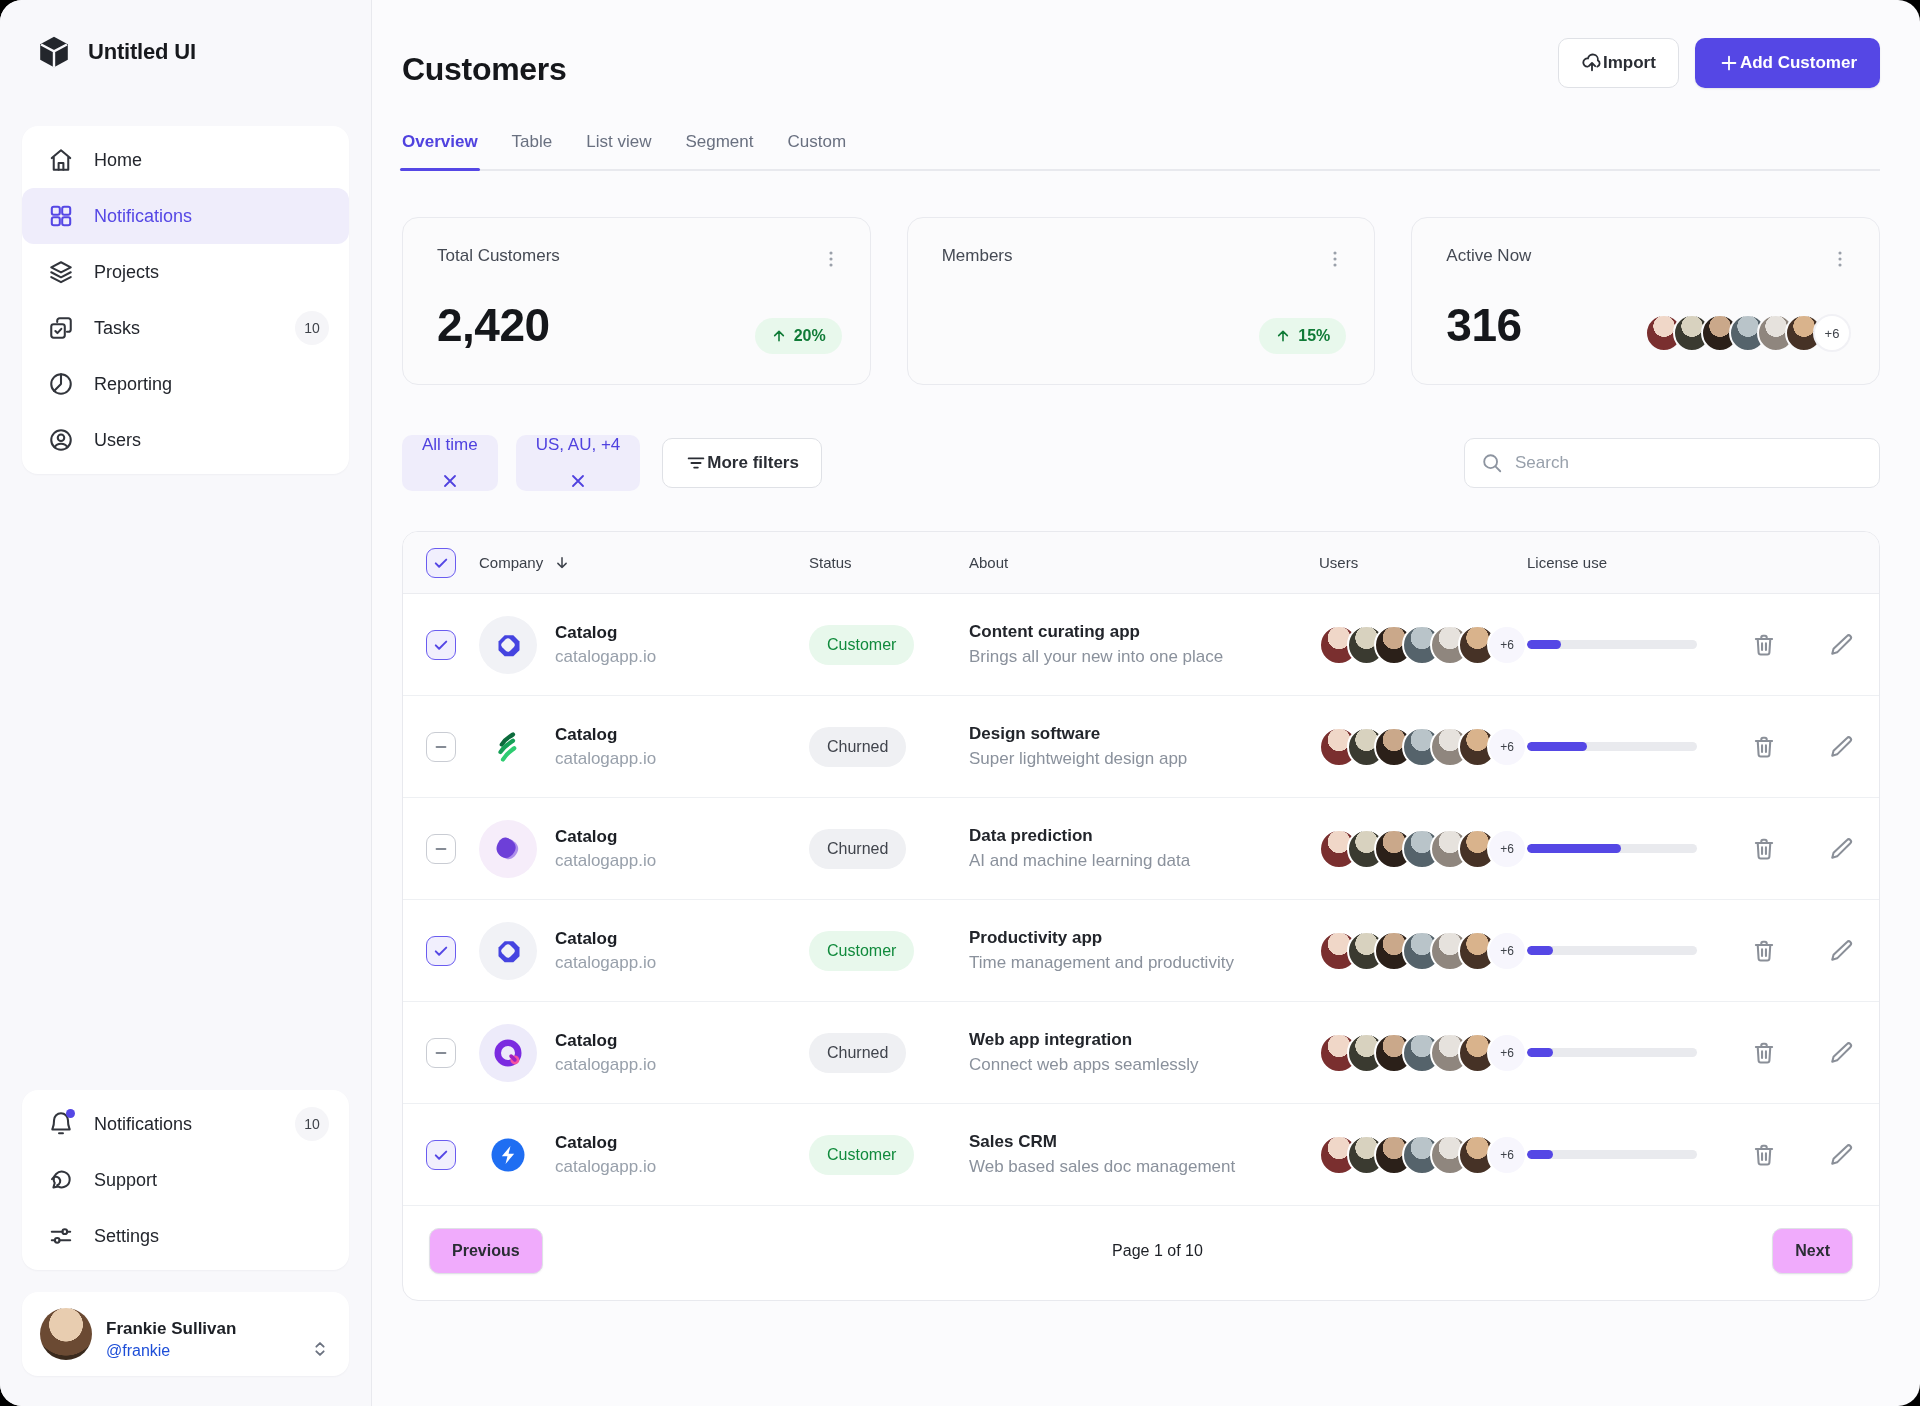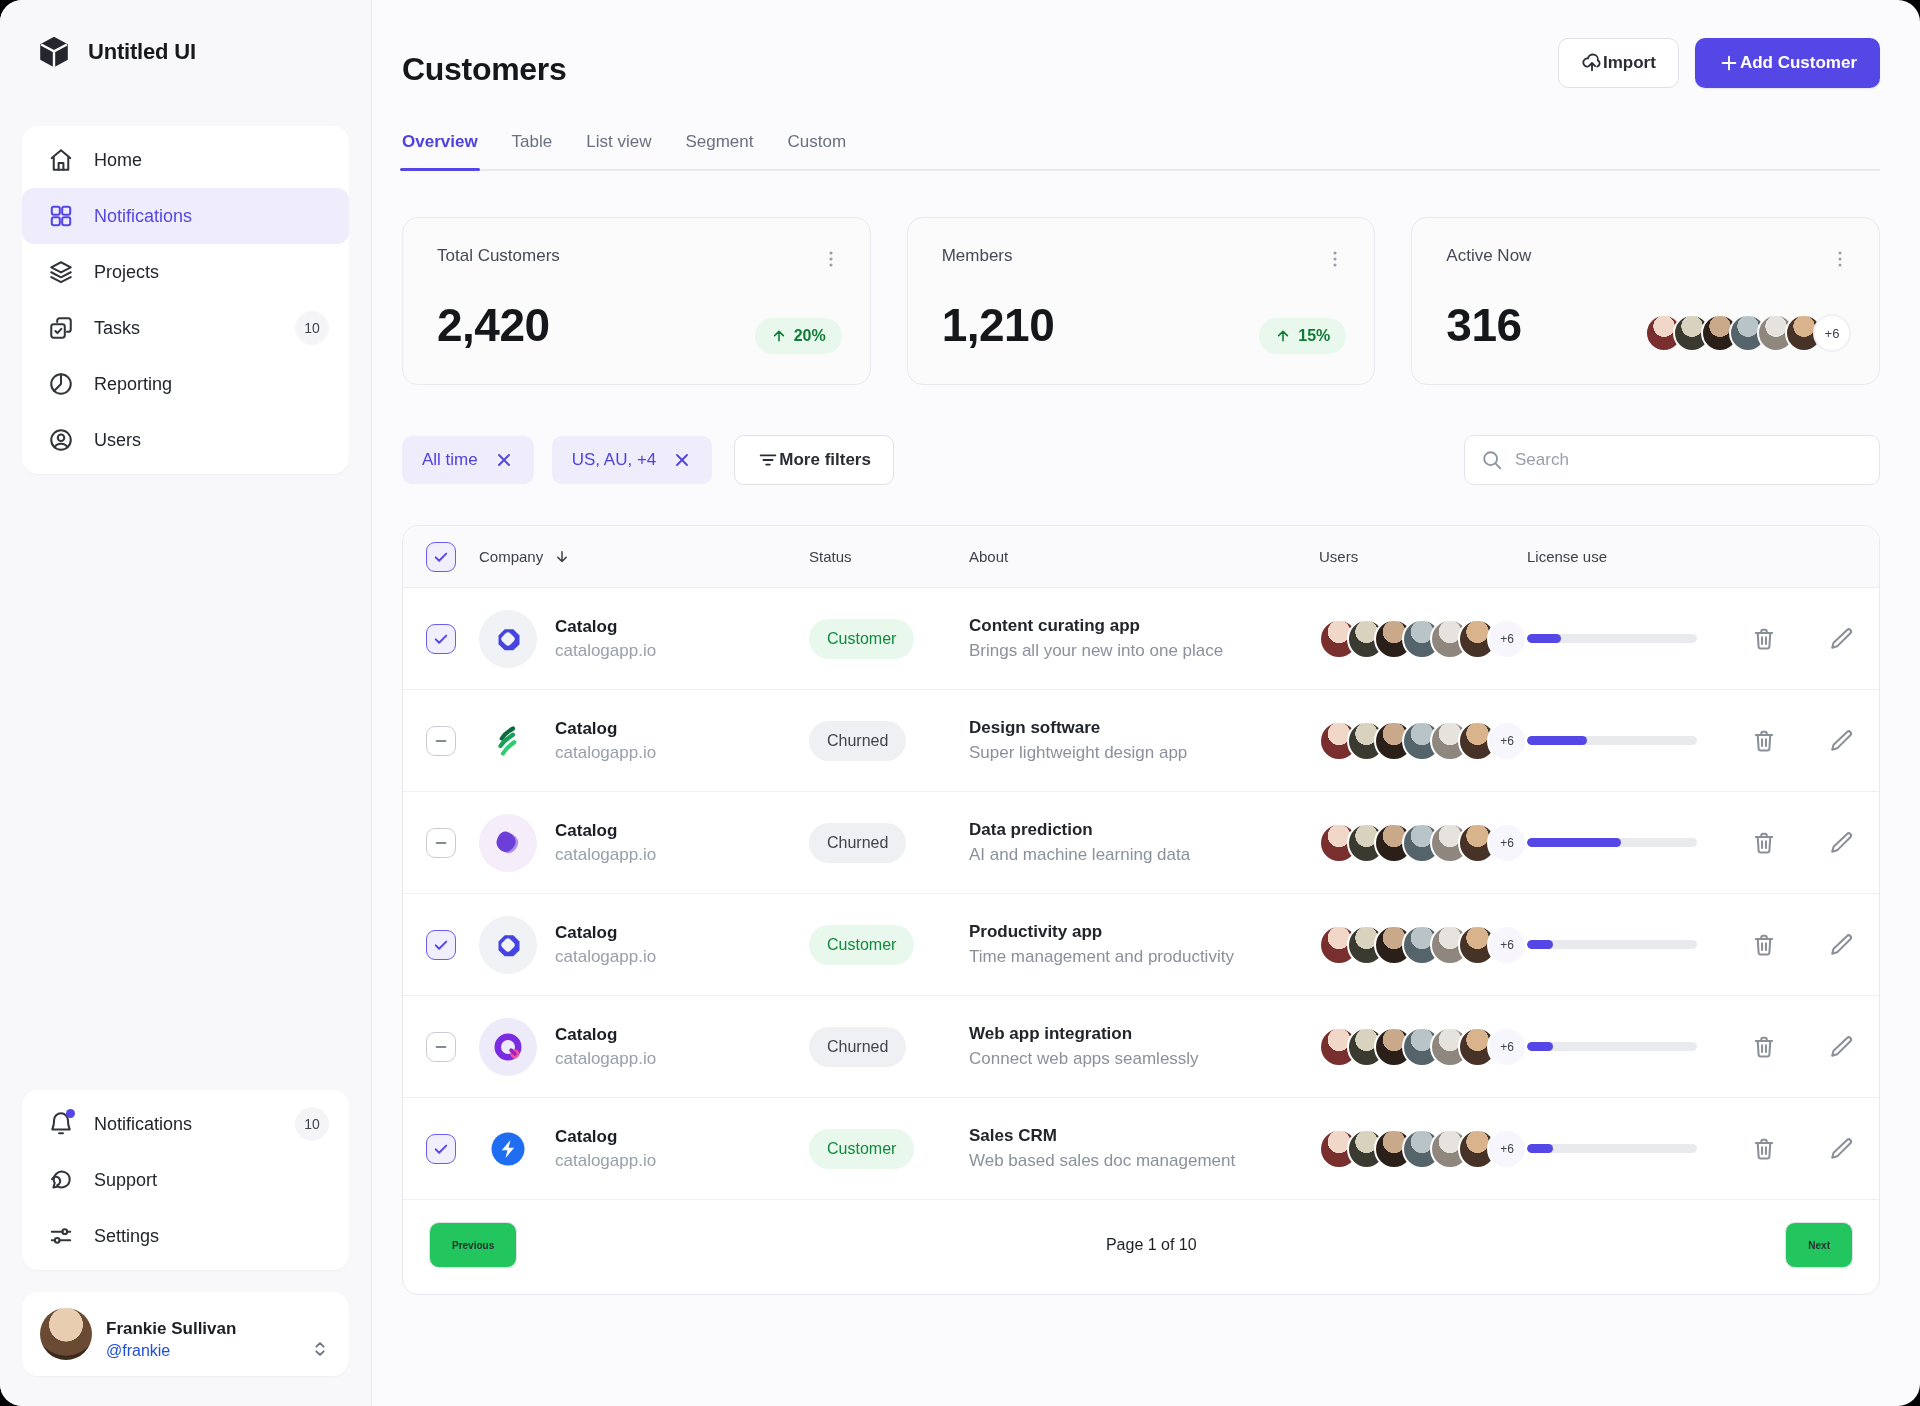--- a/index.html
+++ b/index.html
@@ -46,21 +46,21 @@
   .stat-label { font-size:17px; color:#454a54; }
   .kebab { position:absolute; top:26px; right:24px; color:#9aa0aa; cursor:pointer; padding:4px; }
   .stat-value { font-size:46px; font-weight:bold; color:#15171b; margin-top:32px; letter-spacing:-0.5px; }
   .stat-trend { position:absolute; right:28px; bottom:30px; display:flex; align-items:center; gap:7px; background:#e8f8ec; color:#107b37; font-size:16px; font-weight:bold; border-radius:999px; padding:9px 16px; }
   .avatar-stack { position:absolute; right:28px; bottom:32px; display:flex; }
   .avatar-stack .avatar { width:38px; height:38px; border:2px solid #fbfbfc; margin-left:-10px; }
   .avatar-stack .avatar:first-child { margin-left:0; }
   .avatar-more { width:38px; height:38px; border-radius:50%; background:#fff; border:2px solid #f1f1f5; margin-left:-10px; display:flex; align-items:center; justify-content:center; font-size:13px; color:#3f434a; }
 
   .filter-row { display:flex; align-items:center; margin-top:50px; }
-  .chip { display:flex; align-items:center; gap:16px; background:#efedfb; color:#5042df; border-radius:10px; height:48px; padding:0 20px; font-size:17px; margin-right:18px; cursor:pointer; }
+  .chip { display:flex; align-items:center; gap:16px; background:#efedfb; color:#5042df; border-radius:10px; height:56px; padding:0 20px; font-size:17px; margin-right:18px; cursor:pointer;flex-direction:column; }
   .chip .x { display:flex; color:#5042df; cursor:pointer; }
   .more-filters { margin-left:4px; }
   .search-box { margin-left:auto; width:416px; height:50px; background:#fff; border:1px solid #e2e4e9; border-radius:10px; display:flex; align-items:center; gap:12px; padding:0 16px; color:#8d94a0; }
   .search-box input { border:0; outline:0; flex:1; font-size:17px; color:#3a3f47; font-family:"Liberation Sans", sans-serif; background:transparent; }
   .search-box input::placeholder { color:#98a0ab; }
 
   
   .table-card { margin-top:40px; background:#fff; border:1px solid #e8e9ee; border-radius:16px; overflow:hidden; }
   .trow { display:grid; grid-template-columns:76px 330px 160px 1fr 208px 352px; align-items:center; }
   .thead { background:#fafafc; border-bottom:1px solid #ebecf0; height:62px; font-size:15px; color:#3c414a; }
@@ -85,21 +85,21 @@
   .row-avatars .avatar:first-child { margin-left:0; }
   .row-avatars .avatar-more { width:40px; height:40px; background:#f7f6fd; border-color:#fff; font-size:12px; }
   .license-cell { display:flex; align-items:center; }
   .progress { width:170px; height:9px; border-radius:5px; background:#e9eaee; overflow:hidden; }
   .progress > div { height:100%; border-radius:5px; background:#5547e5; }
   .icon-btn { background:none; border:0; color:#8a8f98; cursor:pointer; display:flex; padding:6px; }
   .trash-btn { margin-left:48px; }
   .edit-btn { margin-left:40px; }
 
   .pagination { display:flex; align-items:center; padding:22px 26px 26px 26px; }
-  .page-btn { background:#22c55e; border:1px solid #dfe1e6; border-radius:10px; height:46px; padding:0 22px; font-size:10px; font-weight:bold; color:#2a2d34; cursor:pointer; box-shadow:0 1px 2px rgba(16,24,40,.05); }
+  .page-btn { background:#f0abfc; border:1px solid #dfe1e6; border-radius:10px; height:46px; padding:0 22px; font-size:16px; font-weight:bold; color:#2a2d34; cursor:pointer; box-shadow:0 1px 2px rgba(16,24,40,.05); }
   .page-indicator { flex:1; text-align:center; font-size:16px; color:#1d2026; }
 
   svg { display:block; }
 </style>
 </head>
 <body>
 
 <div class="app">
 
   <aside class="sidebar">
@@ -286,21 +286,20 @@
   </div>
   <div class="stat-card">
     <div class="stat-label">Members</div>
     <span class="kebab">
             <svg viewBox="0 0 24 24" width="22" height="22" fill="currentColor">
               <circle cx="12" cy="5.5" r="1.7"></circle>
               <circle cx="12" cy="12" r="1.7"></circle>
               <circle cx="12" cy="18.5" r="1.7"></circle>
             </svg>
           </span>
-    <div class="stat-value">1,210</div>
 
       <span class="stat-trend">
         <span>
               <svg viewBox="0 0 24 24" width="16" height="16" fill="none" stroke="#107b37" stroke-width="2.4" stroke-linecap="round" stroke-linejoin="round">
                 <path d="M12 19V5M5.5 11.5L12 5l6.5 6.5"></path>
               </svg>
             </span>15%
       </span>
   </div>
   <div class="stat-card">

